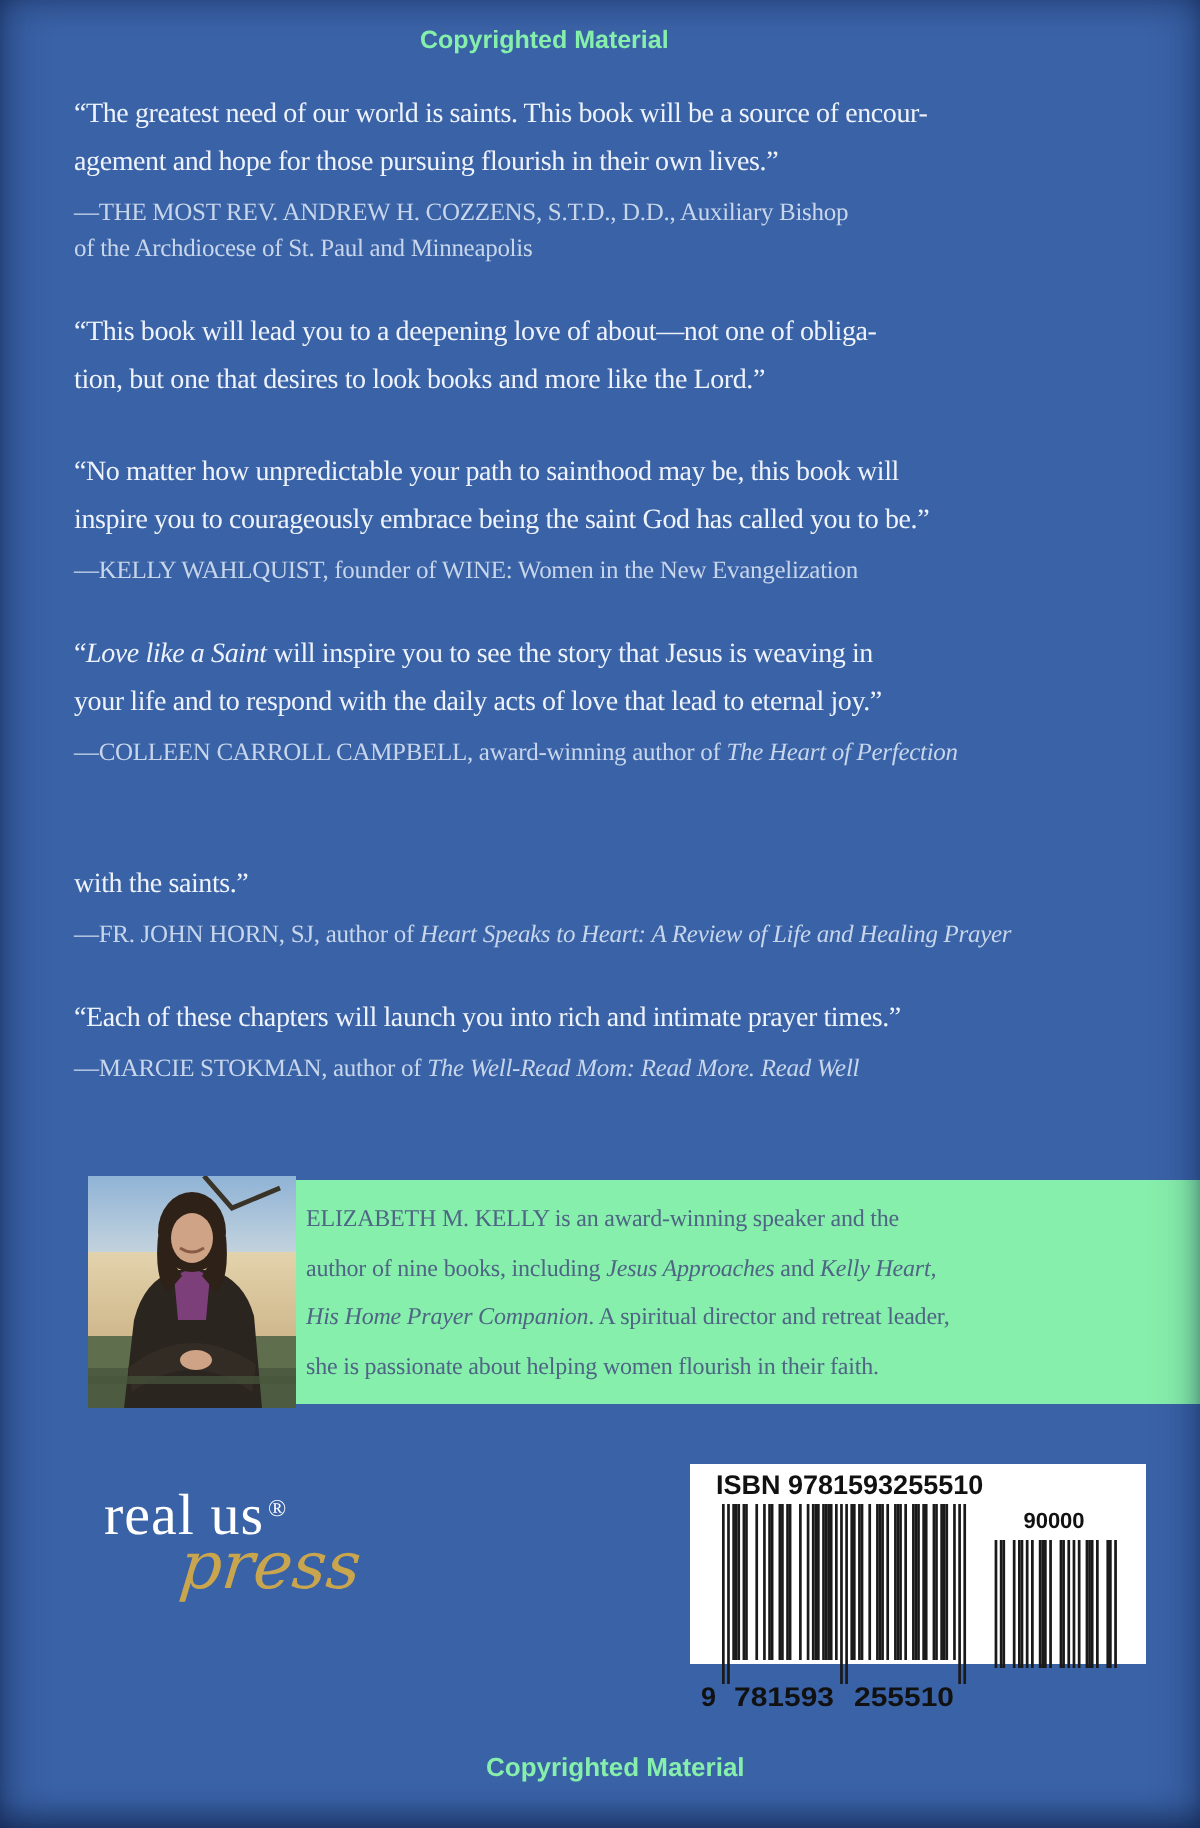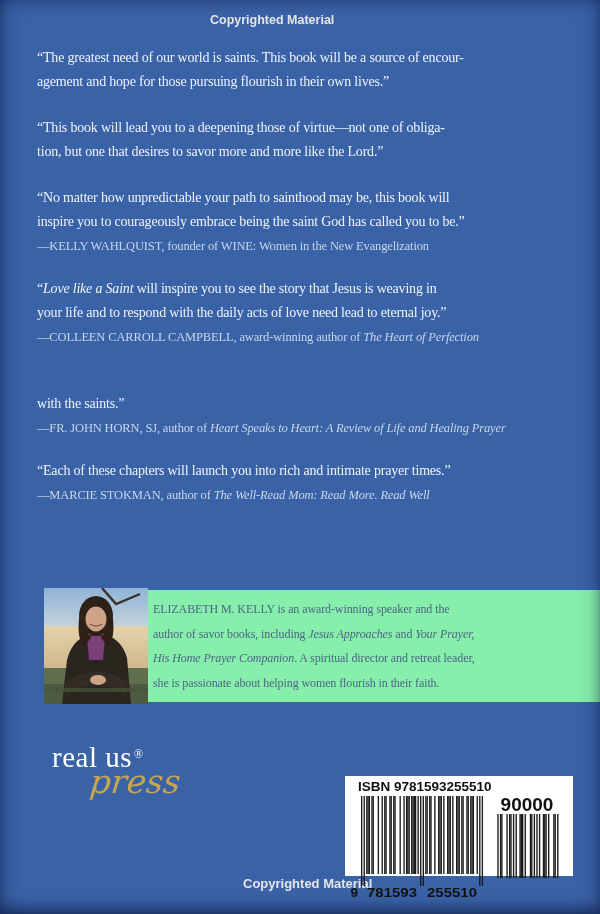--- a/index.html
+++ b/index.html
@@ -11,21 +11,21 @@
   .vignette{
     position:absolute;inset:0;pointer-events:none;z-index:5;
     box-shadow:inset 0 -10px 14px -4px rgba(8,20,55,.55),
                inset 0 8px 16px -8px rgba(8,20,55,.35),
                inset 14px 0 26px -16px rgba(8,20,55,.45),
                inset -14px 0 26px -16px rgba(8,20,55,.35);
   }
   .copyright{
     position:absolute;
     font-family:"Liberation Sans",sans-serif;
-    font-weight:bold;color:#e5e5e5;
+    font-weight:bold;color:#86efac;
   }
   .copyright.top{left:210px;top:13px;font-size:12.5px;}
   .copyright.bottom{left:243px;top:876px;font-size:13px;z-index:1;}
 
   .quotes{position:absolute;left:37px;top:46px;width:533px;}
   .quote-block{margin:0 0 22px 0;}
   .quote{
     margin:0;font-weight:normal;color:#eef3fb;
     font-size:14px;line-height:24px;letter-spacing:-.2px;
   }
@@ -50,56 +50,57 @@
   .logo-the{font-size:28px;}
   .logo-word{font-size:47px;letter-spacing:.5px;}
   .logo-line2{font-size:29px;margin:-9px 0 0 16px;letter-spacing:.5px;line-height:30px;}
   .logo-reg{font-size:12px;vertical-align:9px;margin-left:2px;}
   .logo-press{
     font-style:italic;font-size:33px;line-height:32px;margin:-6px 0 0 54px;
     font-family:"DejaVu Serif",serif;color:#c9a64e;transform:skewX(-6deg);
   }
 
   .barcode-box{
-    position:absolute;left:345px;top:776px;width:228px;height:100px;
+    position:absolute;left:345px;top:732px;width:228px;height:100px;
     background:#ffffff;z-index:2;
   }
   .isbn-label{
     position:absolute;left:13px;top:3px;color:#111;
     font-family:"Liberation Sans",sans-serif;font-weight:bold;font-size:13.5px;
   }
   .ean13{position:absolute;left:2px;top:20px;}
   .supp{position:absolute;left:150px;top:20px;width:64px;text-align:center;}
   .supp-label{
     display:block;color:#111;font-family:"Liberation Sans",sans-serif;
-    font-weight:bold;font-size:19px;line-height:18px;
+    font-weight:bold;font-size:11px;line-height:18px;
   }
   .bc-digit{font-family:"Liberation Sans",sans-serif;font-size:13.5px;fill:#111;font-weight:bold;}
   .bar{fill:#1a1a1a;}
 </style>
 </head>
 <body>
 
 <div class="cover">
 
   <div class="copyright top">Copyrighted Material</div>
 
   <div class="quotes">
     <div class="quote-block">
       <p class="quote"><span>“The greatest need of our world is saints. This book will be a source of encour-</span><br><span>agement and hope for those pursuing flourish in their own lives.”</span></p>
-    </div>
-    <div class="quote-block">
-      <p class="quote"><span>“This book will lead you to a deepening those of virtue—not one of obliga-</span><br><span>tion, but one that desires to savor more and more like the Lord.”</span></p>
+      <p class="attribution"><span>—THE MOST REV. ANDREW H. COZZENS, S.T.D., D.D., Auxiliary Bishop</span><br><span>of the Archdiocese of St. Paul and Minneapolis</span></p>
+    </div>
+    <div class="quote-block">
+      <p class="quote"><span>“This book will lead you to a deepening love of about—not one of obliga-</span><br><span>tion, but one that desires to look books and more like the Lord.”</span></p>
     </div>
     <div class="quote-block">
       <p class="quote"><span>“No matter how unpredictable your path to sainthood may be, this book will</span><br><span>inspire you to courageously embrace being the saint God has called you to be.”</span></p>
       <p class="attribution"><span>—KELLY WAHLQUIST, founder of WINE: Women in the New Evangelization</span></p>
     </div>
     <div class="quote-block">
-      <p class="quote"><span>“</span><em>Love like a Saint</em><span> will inspire you to see the story that Jesus is weaving in</span><br><span>your life and to respond with the daily acts of love need lead to eternal joy.”</span></p>
+      <p class="quote"><span>“</span><em>Love like a Saint</em><span> will inspire you to see the story that Jesus is weaving in</span><br><span>your life and to respond with the daily acts of love that lead to eternal joy.”</span></p>
       <p class="attribution"><span>—COLLEEN CARROLL CAMPBELL, award-winning author of </span><em>The Heart of Perfection</em></p>
     </div>
     <div class="quote-block">
       <p class="quote"><br><span>with the saints.”</span></p>
       <p class="attribution"><span>—FR. JOHN HORN, SJ, author of </span><em>Heart Speaks to Heart: A Review of Life and Healing Prayer</em></p>
     </div>
     <div class="quote-block">
       <p class="quote"><span>“Each of these chapters will launch you into rich and intimate prayer times.”</span></p>
       <p class="attribution"><span>—MARCIE STOKMAN, author of </span><em>The Well-Read Mom: Read More. Read Well</em></p>
     </div>
@@ -126,21 +127,21 @@
       <path d="M43 50 L52 46 L61 50 L59 72 L45 72 Z" fill="#7c3f7a"></path>
       <ellipse cx="52" cy="28" rx="17" ry="20" fill="#2e2118"></ellipse>
       <path d="M35 30 Q33 52 40 58 L47 50 Z" fill="#2e2118"></path>
       <path d="M69 30 Q71 52 64 58 L57 50 Z" fill="#2e2118"></path>
       <ellipse cx="52" cy="31" rx="10.5" ry="12.5" fill="#cfa385"></ellipse>
       <path d="M46 36 Q52 40 58 36" stroke="#8a5c48" stroke-width="1.4" fill="none"></path>
       <path d="M20 96 Q50 72 84 94 L82 108 Q52 86 22 108 Z" fill="#332c25"></path>
       <ellipse cx="54" cy="92" rx="8" ry="5" fill="#cfa385"></ellipse>
       <rect x="0" y="100" width="104" height="4" fill="#47553c" opacity=".7"></rect>
     </svg>
-    <div class="bio-text"><span>ELIZABETH M. KELLY is an award-winning speaker and the</span><br><span>author of savor books, including </span><em>Jesus Approaches</em><span> and </span><em>Your Prayer,</em><br><em>His Home Prayer Companion</em><span>. A spiritual director and retreat leader,</span><br><span>she is passionate about helping women flourish in their faith.</span></div>
+    <div class="bio-text"><span>ELIZABETH M. KELLY is an award-winning speaker and the</span><br><span>author of nine books, including </span><em>Jesus Approaches</em><span> and </span><em>Kelly Heart,</em><br><em>His Home Prayer Companion</em><span>. A spiritual director and retreat leader,</span><br><span>she is passionate about helping women flourish in their faith.</span></div>
   </div>
 
   <div class="logo">
     <div class="logo-line2">
       <span>real us</span><span class="logo-reg">®</span>
     </div>
     <div class="logo-press">press</div>
   </div>
 
   <div class="barcode-box">

